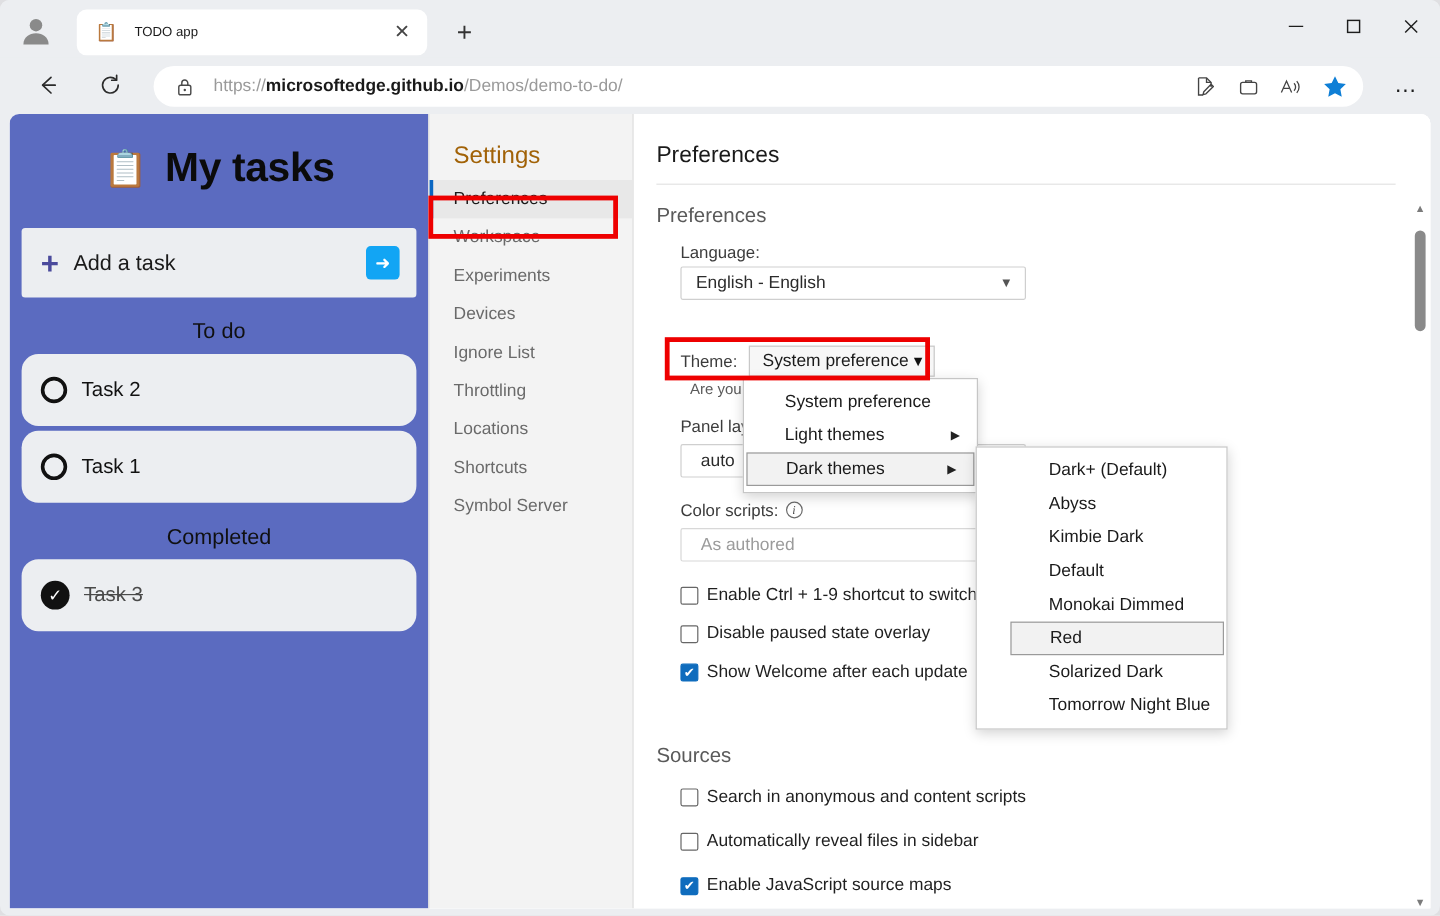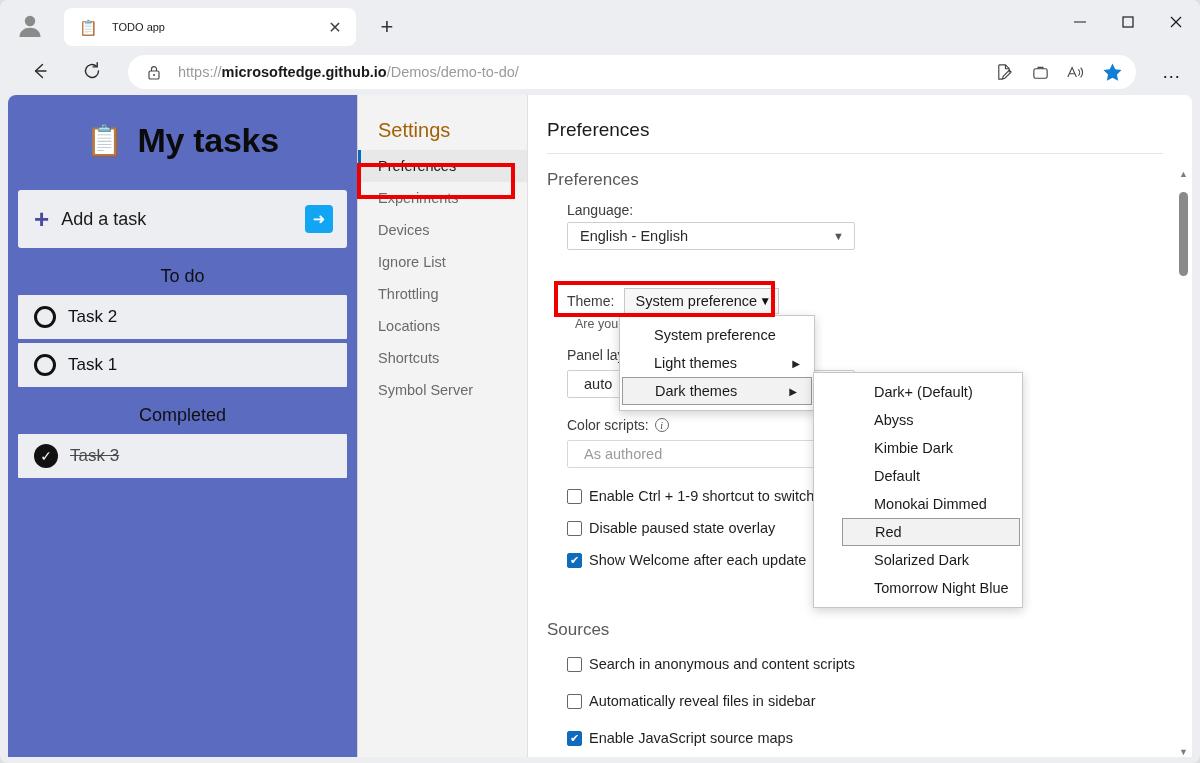--- a/index.html
+++ b/index.html
@@ -150,22 +150,22 @@
     width: 28px; height: 28px; margin-right: 14px;
     background: #12a5f4; border-radius: 4px;
     display: flex; align-items: center; justify-content: center;
     color: #fff; font-size: 15px;
   }
   .sectitle {
     text-align: center; color: #101010; font-size: 18px;
     margin-top: 18px; margin-bottom: 8px;
   }
   .task {
-    margin: 0 10px 4px 10px; height: 44px;
-    background: #eceef1; border-radius: 1px;
+    margin: 0 10px 4px 10px; height: 60px;
+    background: #eceef1; border-radius: 14px;
     display: flex; align-items: center;
   }
   .task .circ {
     margin-left: 16px; width: 22px; height: 22px;
     border: 3px solid #111; border-radius: 50%;
   }
   .task .chk {
     margin-left: 16px; width: 24px; height: 24px;
     background: #111; border-radius: 50%;
     display: flex; align-items: center; justify-content: center;
@@ -492,20 +492,23 @@
             <line x1="14" y1="2" x2="2" y2="14" stroke="#333" stroke-width="1.3"></line>
           </svg>
       </div>
 
       <div class="dt-sidebar">
         <h2>Settings</h2>
         <div class="dt-item active">
             <span>Preferences</span>
           </div>
         <div class="dt-item">
+            <span>Workspace</span>
+          </div>
+        <div class="dt-item">
             <span>Experiments</span>
           </div>
         <div class="dt-item">
             <span>Devices</span>
           </div>
         <div class="dt-item">
             <span>Ignore List</span>
           </div>
         <div class="dt-item">
             <span>Throttling</span>

